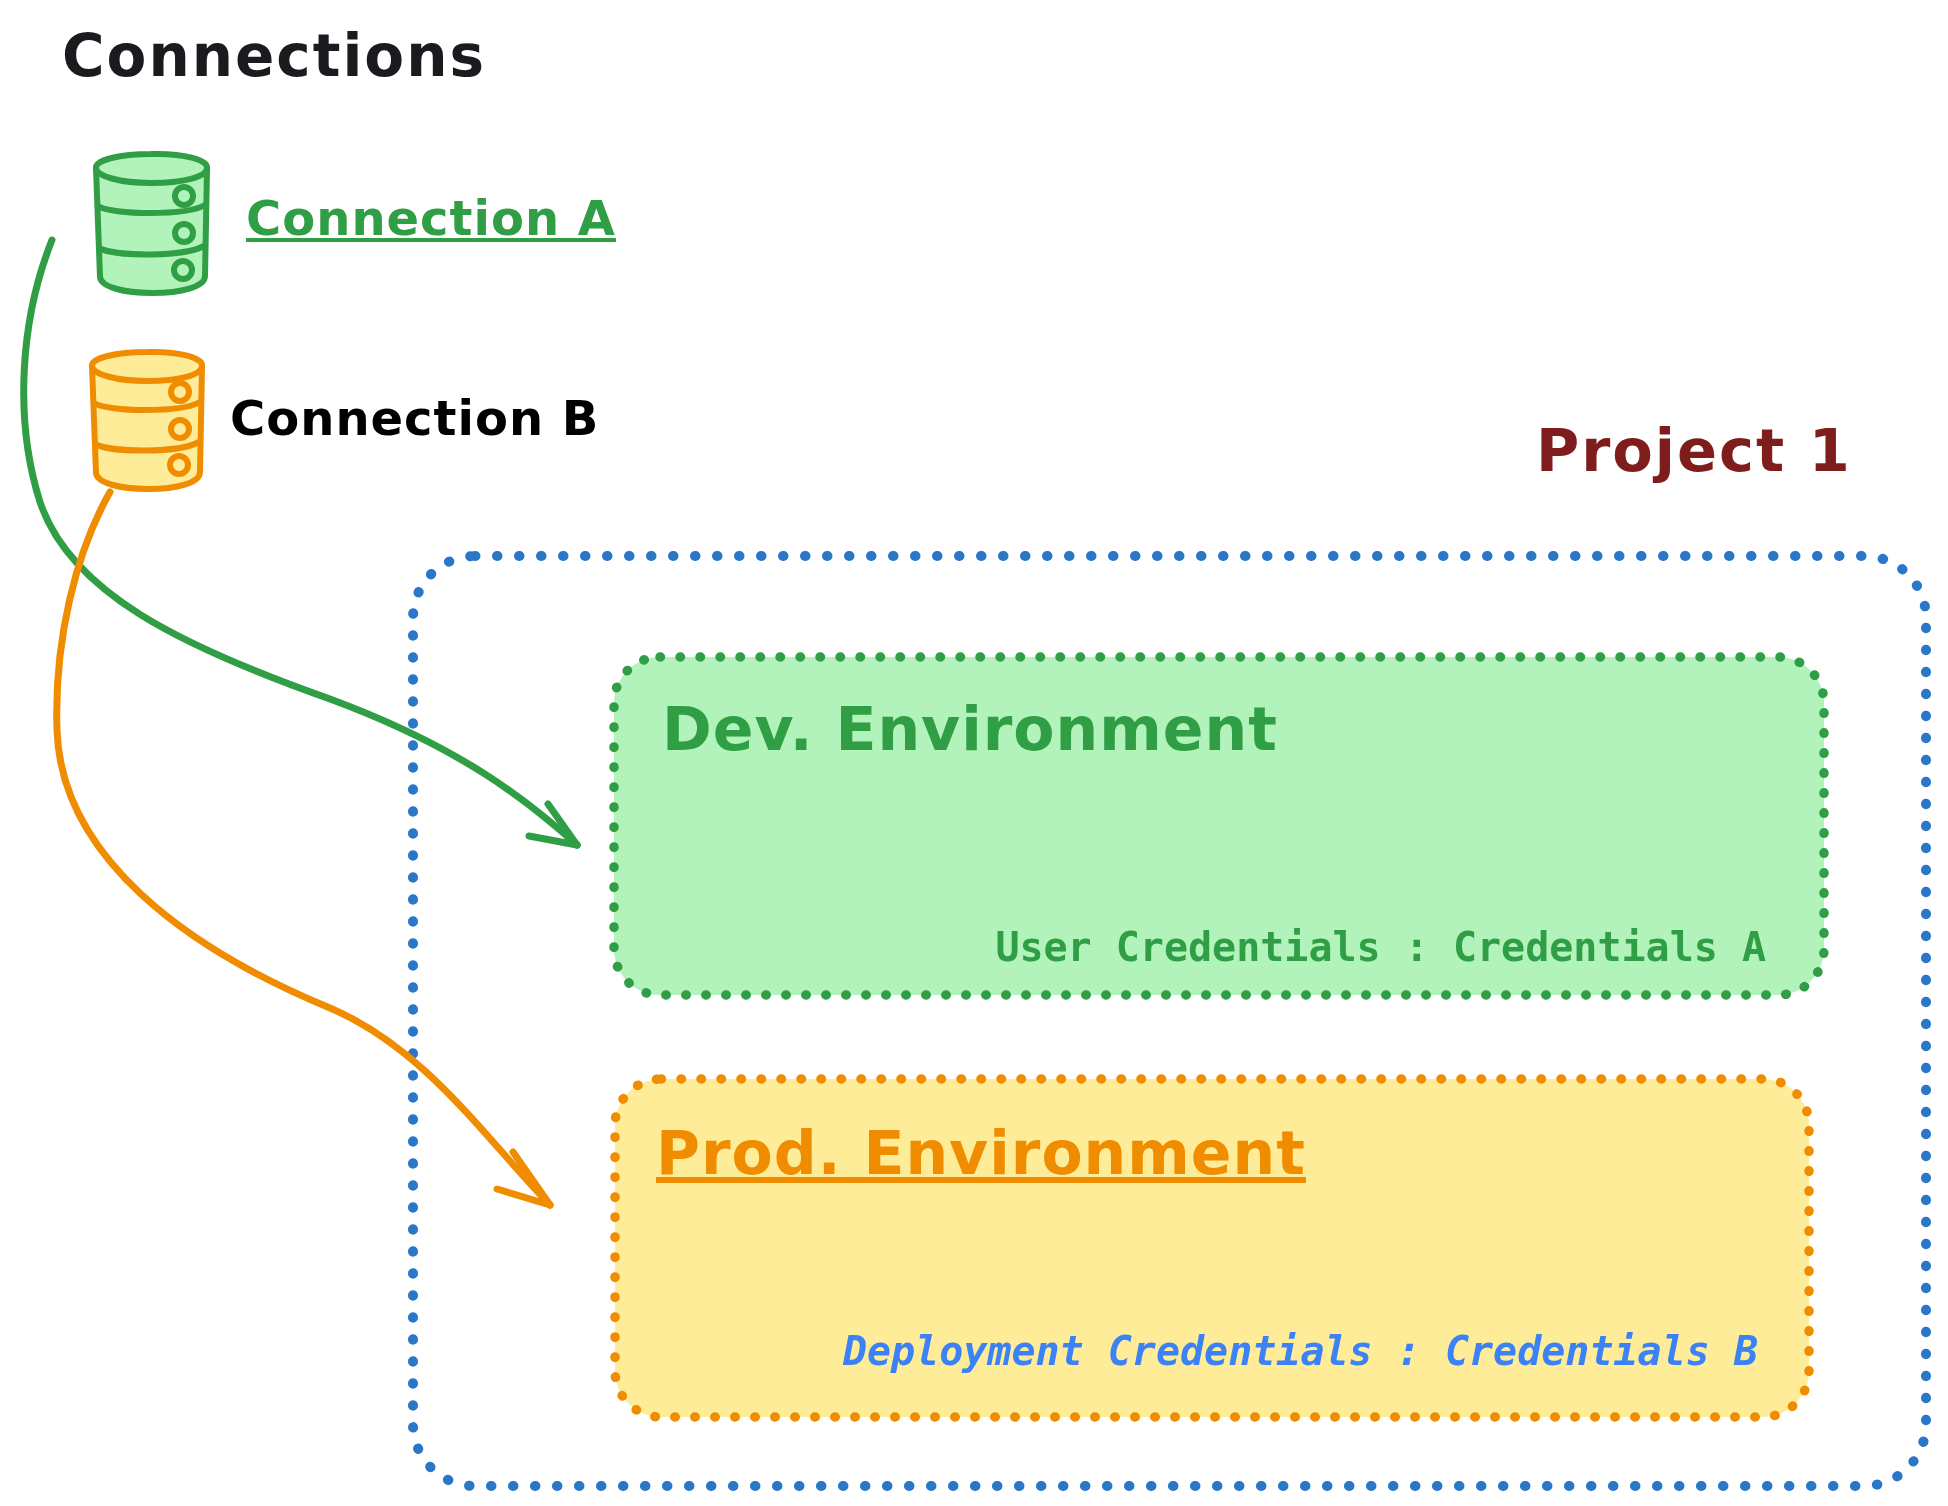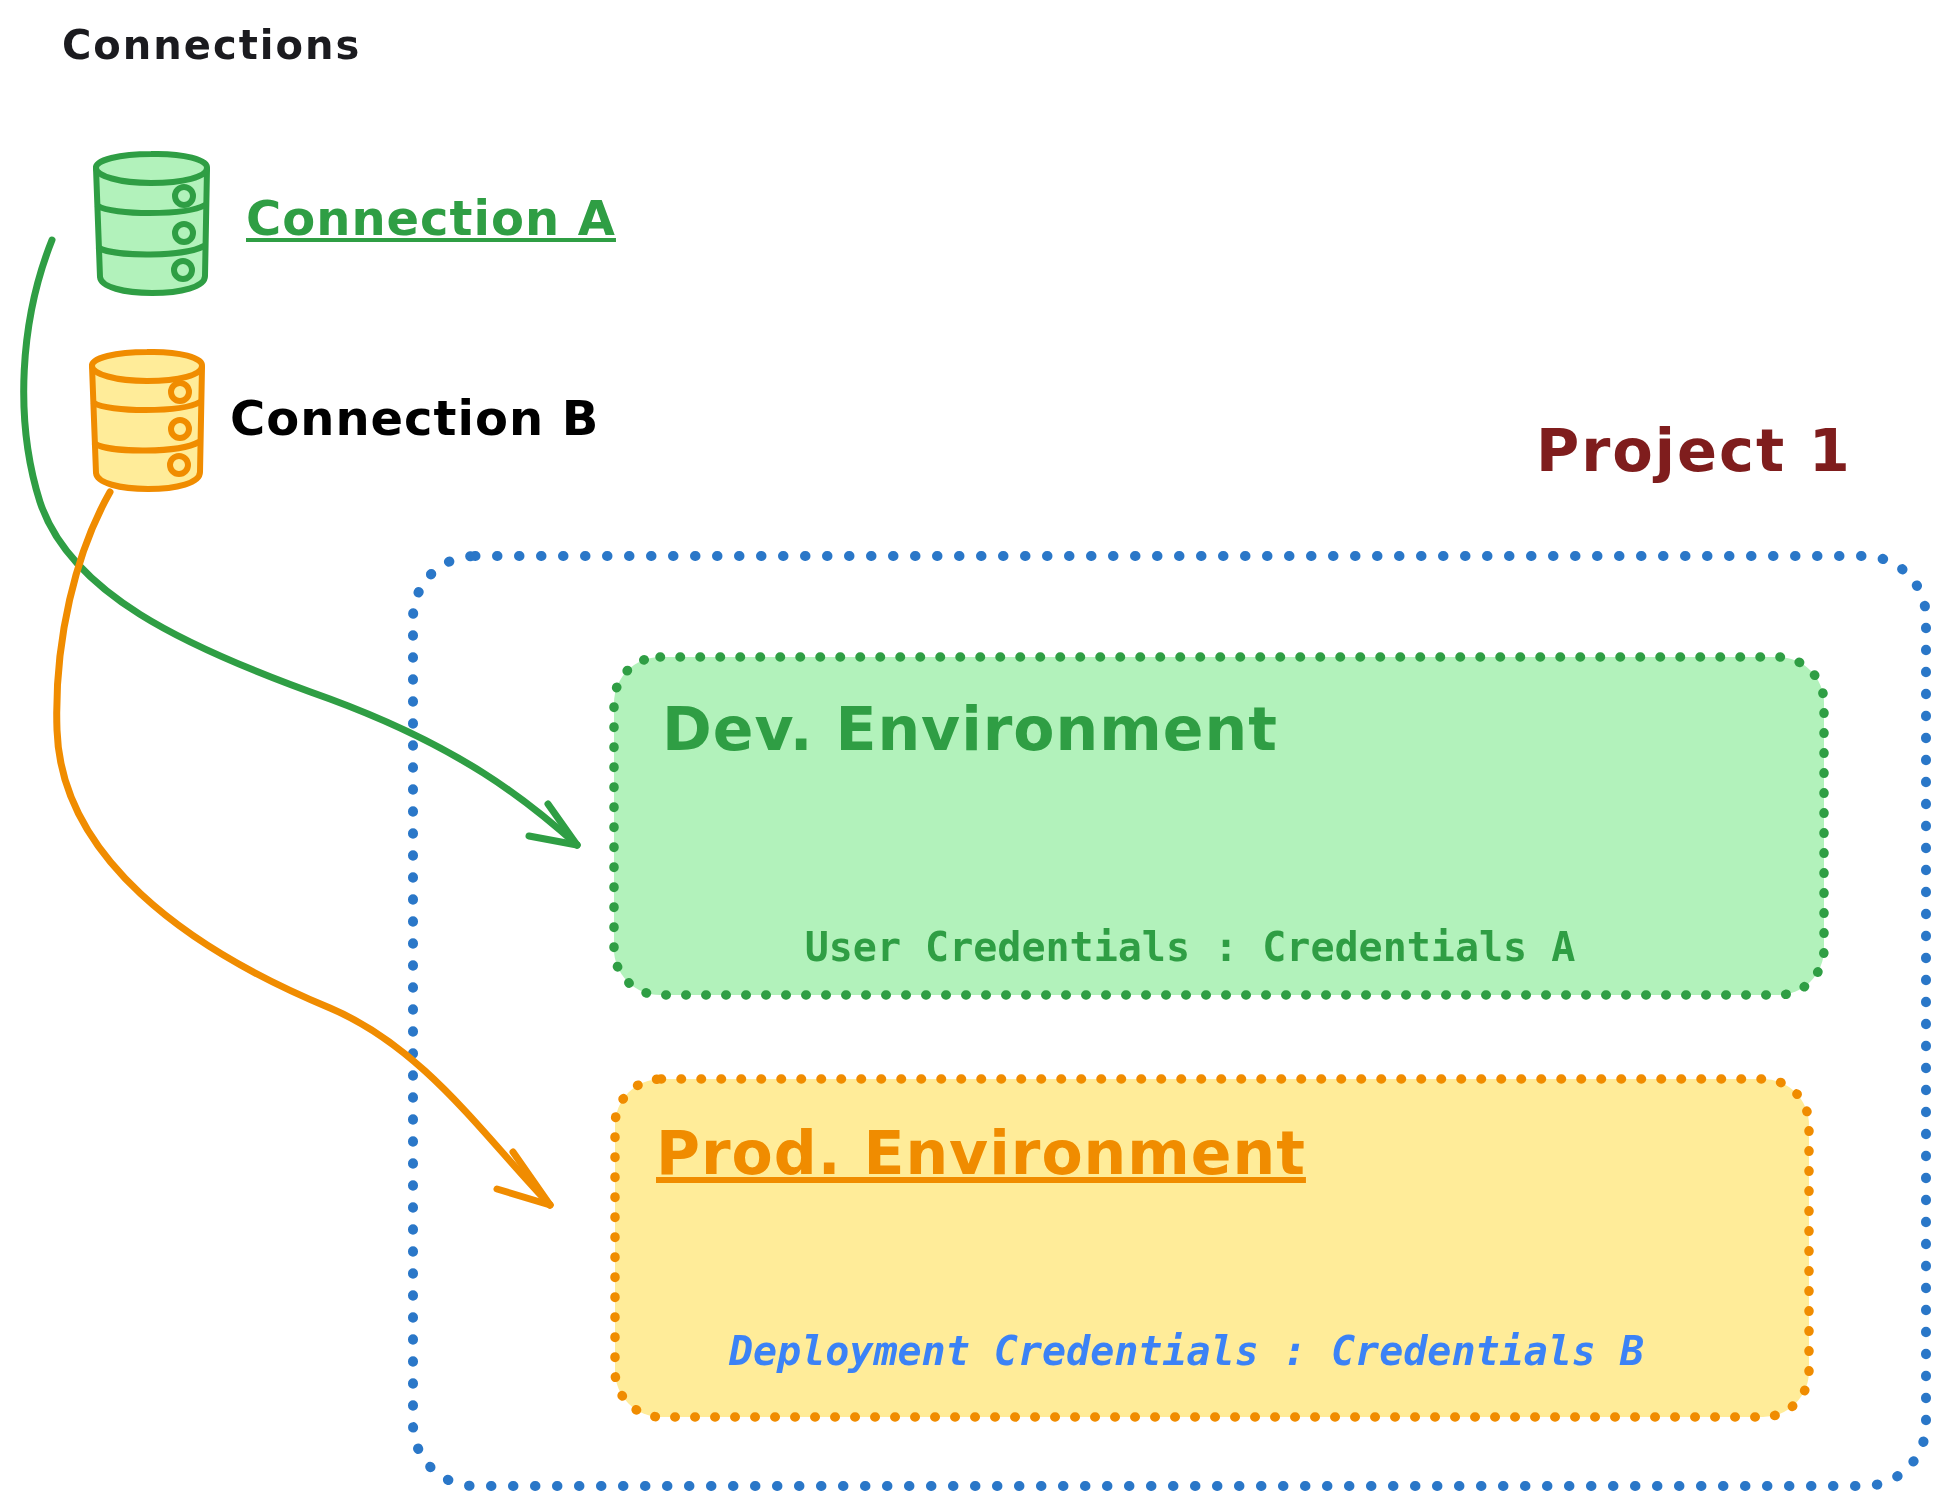--- a/index.html
+++ b/index.html
@@ -19,21 +19,21 @@
     position: absolute;
     left: 0;
     top: 0;
     width: 1948px;
     height: 1506px;
   }
   .abs { position: absolute; white-space: nowrap; }
 
   .connections-title {
     left: 62px; top: 22px;
-    font-size: 40px;
+    font-size: 58px;
     font-weight: 700;
     color: #1b1b1f;
     letter-spacing: 2px;
   }
   .connection-label {
     font-size: 48px;
     font-weight: 600;
     letter-spacing: 1px;
   }
   .connection-a-label { left: 246px; top: 190px; color: #2f9e44; text-decoration: underline; }
@@ -51,21 +51,21 @@
     font-weight: 600;
     letter-spacing: 1px;
   }
   .dev-heading  { left: 662px; top: 694px;  color: #2f9e44; }
   .prod-heading { left: 656px; top: 1118px; color: #f08c00; text-decoration: underline; }
 
   .credentials-line {
     font-family: "DejaVu Sans Mono", monospace;
     font-size: 40px;
     font-weight: 700;
-    text-align: center;
+    text-align: right;
   }
   .dev-credentials  { left: 614px; top: 924px;  width: 1152px; color: #2f9e44; }
   .prod-credentials { left: 615px; top: 1328px; width: 1143px; color: #3b82f6; font-style: italic; }
 </style>
 </head>
 <body>
 
 <div id="canvas">
 
   <svg id="diagram-svg" viewBox="0 0 1948 1506" xmlns="http://www.w3.org/2000/svg">

